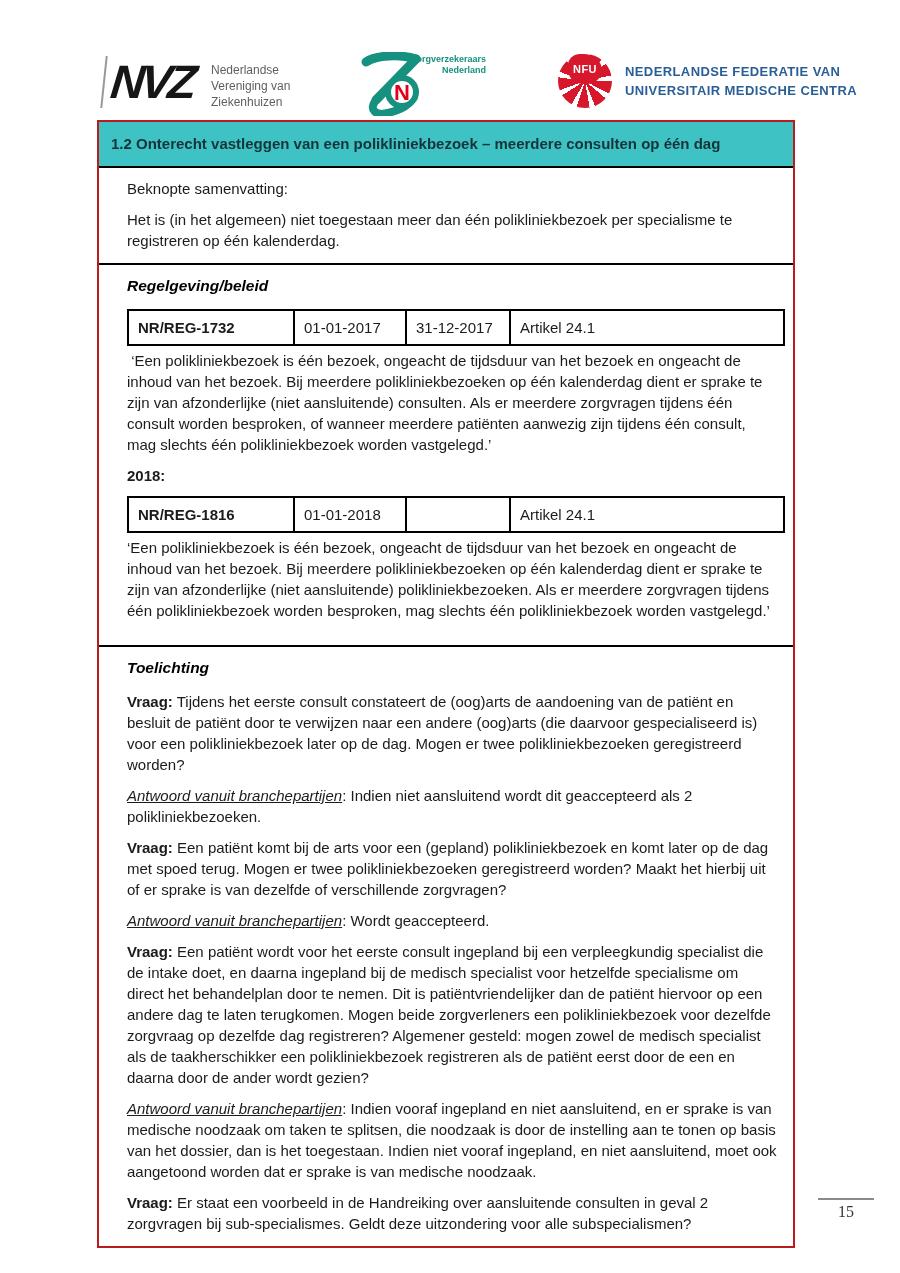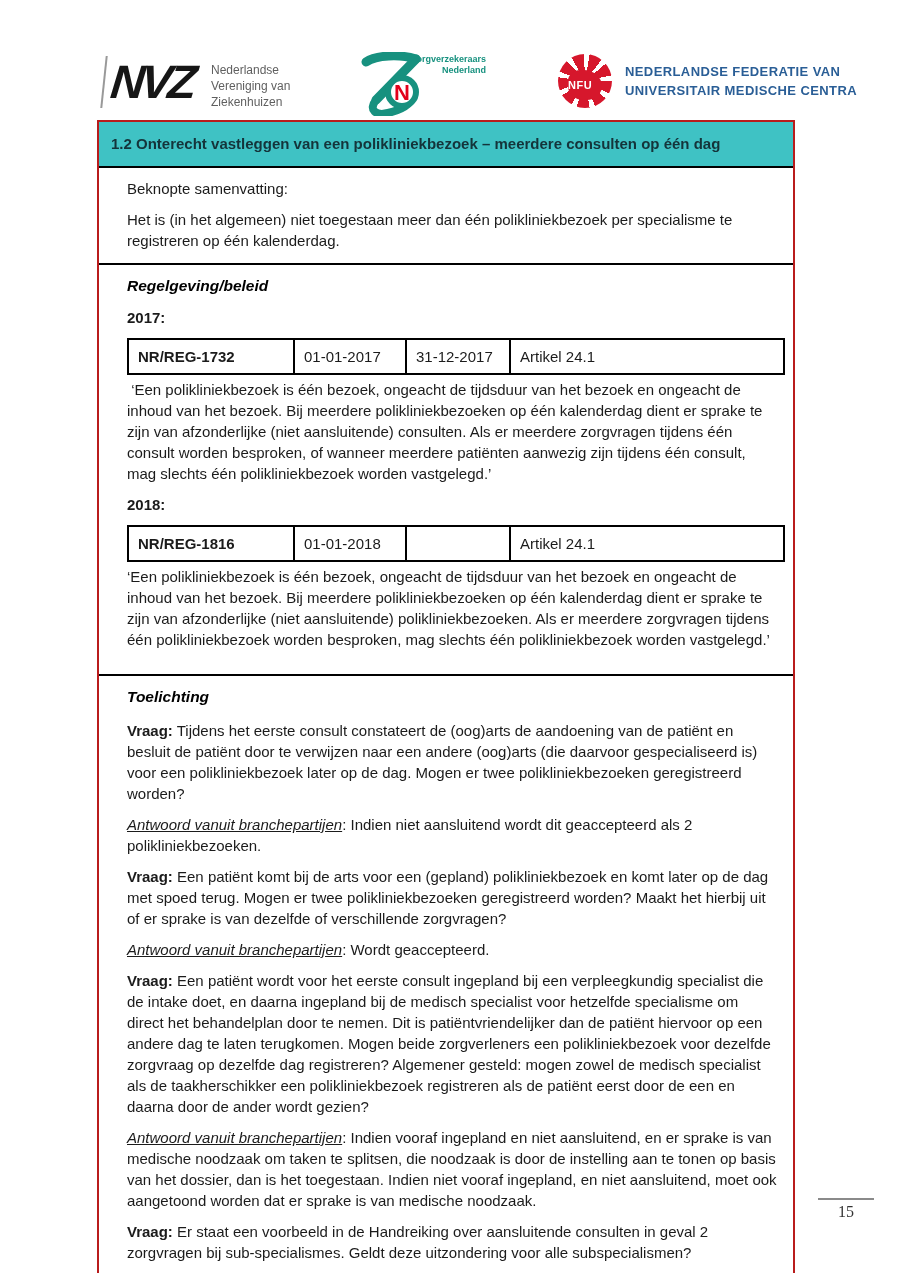--- a/index.html
+++ b/index.html
@@ -26,23 +26,23 @@
             font-size:9px; color:#17917f; line-height:11px; font-weight:bold; }
 
   .logo-nfu { position:absolute; left:558px; top:4px; display:flex; align-items:center; }
   .nfu-disc {
     position:relative; width:54px; height:54px; border-radius:50%;
     background:
       repeating-conic-gradient(from 10deg, #d6172c 0deg 28deg, #ffffff 28deg 40deg);
     flex:0 0 auto;
   }
   .nfu-disc-core {
-    position:absolute; left:10px; top:16px; width:34px; height:30px;
+    position:absolute; left:10px; top:0; width:34px; height:30px;
     background:#d6172c; border-radius:40% 60% 50% 50%;
-    display:flex; align-items:center; justify-content:flex-start;
+    display:flex; align-items:center; justify-content:center;
   }
   .nfu-abbr { color:#fff; font-size:11px; font-weight:bold; letter-spacing:0.5px; }
   .nfu-title { margin-left:13px; color:#2a5e96; font-weight:bold; font-size:13px;
                line-height:19px; letter-spacing:0.4px; }
 
   
   .content-box {
     position:absolute; left:97px; top:120px; width:698px;
     border:2px solid #b91c1c;
   }
@@ -137,21 +137,20 @@
     </div>
 
     <div class="section sec-summary">
       <p class="para">Beknopte samenvatting:</p>
       <p class="para gap-top">Het is (in het algemeen) niet toegestaan meer dan één polikliniekbezoek per specialisme te registreren op één kalenderdag.</p>
     </div>
 
     <div class="section sec-regulation">
       <div class="teal-heading">Regelgeving/beleid</div>
 
-      <p class="year-label">2017:</p>
       <table class="reg-table">
         <tbody>
           <tr>
             <td class="c1">NR/REG-1732</td>
             <td class="c2">01-01-2017</td>
             <td class="c3">31-12-2017</td>
             <td class="c4">Artikel 24.1</td>
           </tr>
         </tbody>
       </table>

